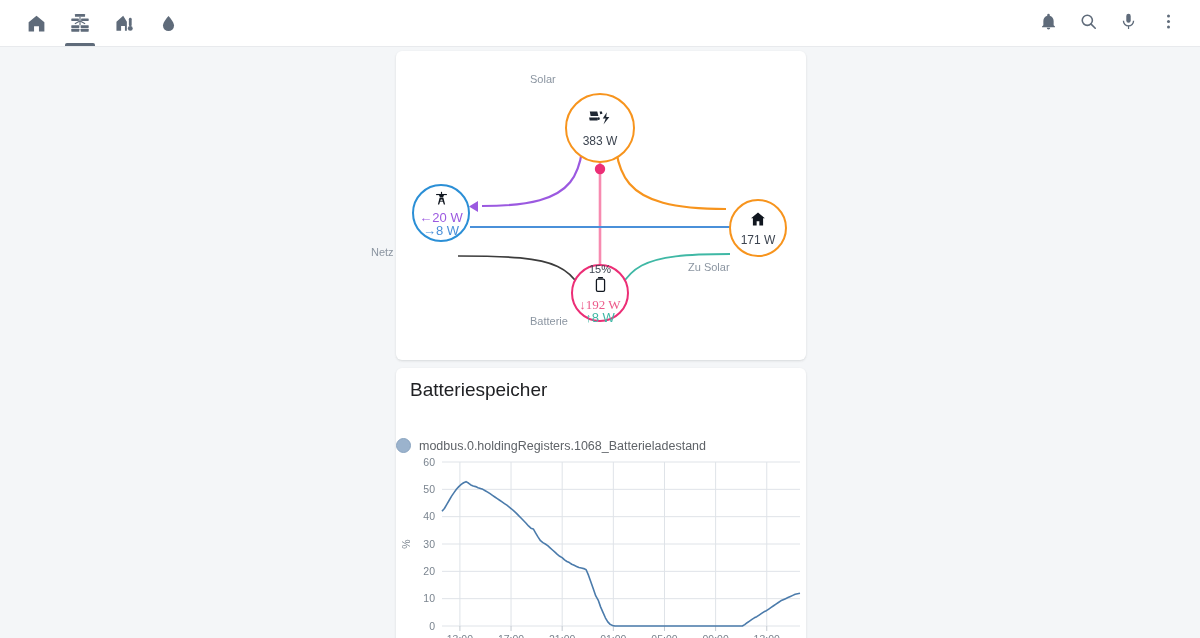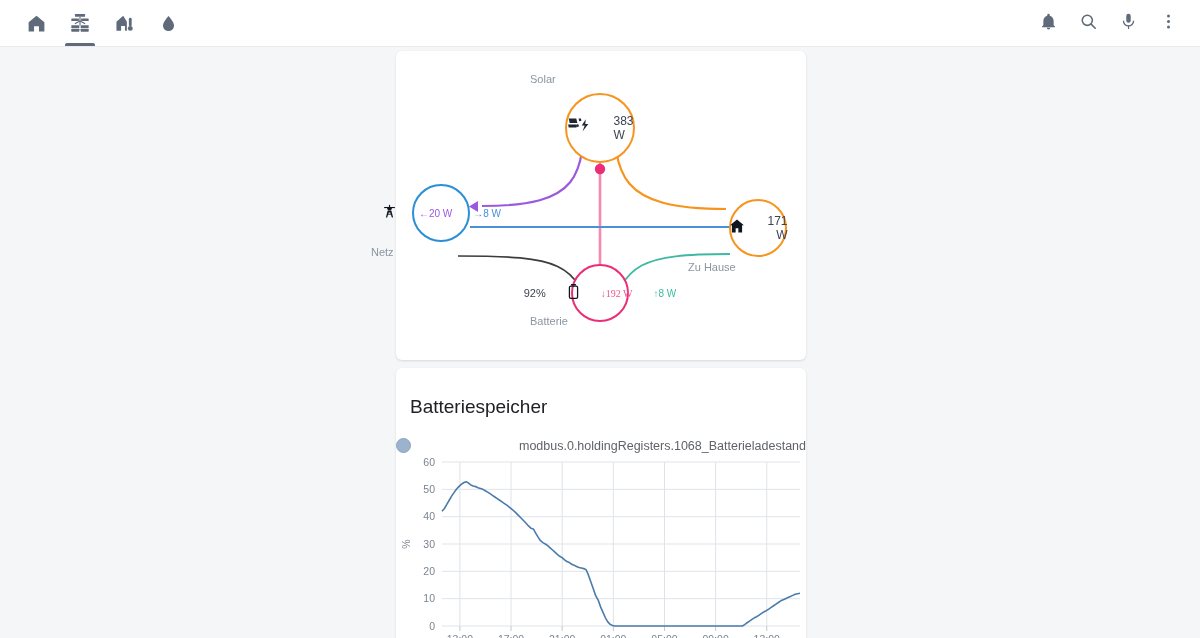--- a/index.html
+++ b/index.html
@@ -50,39 +50,39 @@
   #chart-card { left: 396px; top: 368px; width: 410px; height: 290px; }
 
   
   .flow-wrap { position: relative; width: 410px; height: 309px; }
   .flow-svg { position: absolute; left: 0; top: 0; }
 
   .node { position: absolute; }
   .node .circ {
     position: absolute; border-radius: 50%;
     background: #ffffff;
-    display: flex; flex-direction: row;
-    align-items: center; justify-content: center; gap: 21px;
+    display: flex; flex-direction: column;
+    align-items: center; justify-content: center;
   }
   .node .caption {
     position: absolute; width: 140px; text-align: left;
     font-size: 11px; color: #8b95a1; left: 50%; transform: translateX(-50%);
   }
   .val { font-size: 12px; color: #3c4450; line-height: 14px; }
-  .val-sm { font-size: 10px; line-height: 13px; white-space: nowrap; }
+  .val-sm { font-size: 13px; line-height: 13px; white-space: nowrap; }
   .pct { font-size: 11px; color: #3c4450; line-height: 12px; }
 
   
   .chart-title {
-    position: absolute; left: 14px; top: 28px;
+    position: absolute; left: 14px; top: 11px;
     font-size: 19px; color: #202124; font-weight: 400;
   }
   .legend {
     position: absolute; top: 70px; left: 0; width: 410px;
-    display: flex; align-items: center; justify-content: space-between; gap: 8px;
+    display: flex; align-items: center; justify-content: flex-start; gap: 8px;
   }
   .legend-dot {
     width: 15px; height: 15px; border-radius: 50%;
     background: #9bb3cd; border: 1px solid #8aa4c0;
   }
   .legend-label { font-size: 12.5px; color: #5f6368; }
   .plot { position: absolute; left: 0; top: 88px; width: 410px; height: 202px; }
   .axis-text { font-size: 10.5px; fill: #7a848f; font-family: "Liberation Sans", sans-serif; }
 </style>
 </head>
@@ -228,26 +228,26 @@
 
     <div class="node" style="left:333px; top:148px; width:58px;">
       <div class="circ" style="left:0; top:0; width:58px; height:58px; border:2.8px solid #f7941d;text-align:right;">
         <span style="margin-bottom:1px;">
           <svg width="18" height="18" viewBox="0 0 24 24" fill="#10161f">
             <path d="M12 3.4L2.8 11.1h2.4v9.5h5V15h3.6v5.6h5v-9.5h2.4z"></path>
           </svg>
         </span>
         <span class="val">171 W</span>
       </div>
-      <div class="caption" style="top:62px;">Zu Hause</div>
+      <div class="caption" style="top:62px;">Zu Solar</div>
     </div>
 
     <div class="node" style="left:175px; top:213px; width:58px;">
       <div class="circ" style="left:0; top:0; width:58px; height:58px; border:2.2px solid #ec2e76;">
-        <span class="pct">92%</span>
+        <span class="pct">15%</span>
         <span style="margin:1px 0;">
           <svg width="13" height="17" viewBox="0 0 14 20" fill="none" stroke="#10161f" stroke-width="1.5">
             <rect x="2.2" y="3.6" width="9.6" height="14.6" rx="1.6"></rect>
             <line x1="4.8" y1="2.0" x2="9.2" y2="2.0" stroke-linecap="round" stroke-width="1.7"></line>
           </svg>
         </span>
         <span class="val-sm" style="color:#ec5a8a;font-family:Liberation Serif, serif;">↓192 W</span>
         <span class="val-sm" style="color:#3fb8a5;">↑8 W</span>
       </div>
       <div class="caption" style="top:51px;">Batterie</div>

